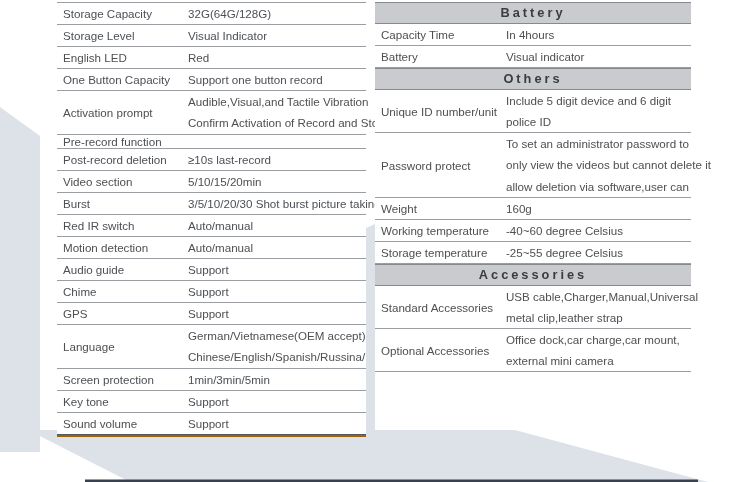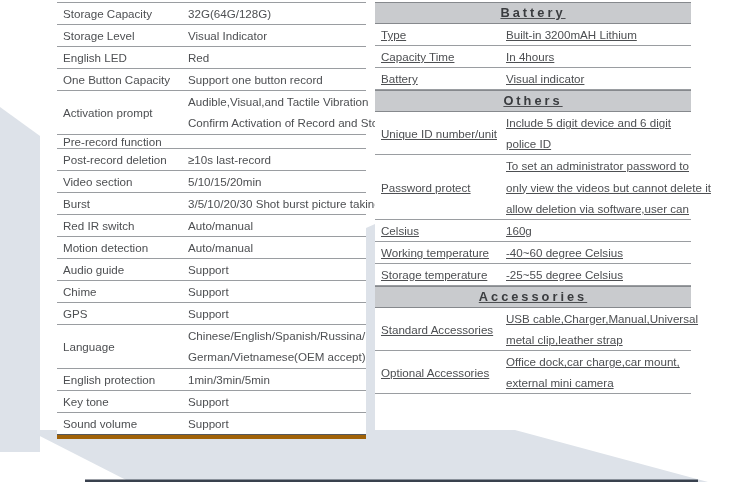--- a/index.html
+++ b/index.html
@@ -6,22 +6,22 @@
   body{
     width:729px;height:482px;position:relative;overflow:hidden;
     background:#ffffff;
     font-family:"Liberation Sans","DejaVu Sans",sans-serif;
   }
   .bg-svg{position:absolute;left:0;top:0;z-index:0;}
   .spec-table{
     position:absolute;top:2px;z-index:1;background:#ffffff;
     font-size:11.6px;color:#4d4f52;
   }
-  .spec-table.left{left:57px;width:309px;border-top:1px solid #9a9da1;border-bottom:4px solid #a16207;}
-  .spec-table.right{left:375px;width:316px;text-decoration:underline;}
+  .spec-table.left{left:57px;width:309px;border-top:1px solid #9a9da1;border-bottom:2px solid #a16207;}
+  .spec-table.right{left:375px;width:316px;}
   .row{display:flex;border-bottom:1px solid #9a9da1;background:#ffffff;}
   .spec-table.left .row:last-child{border-bottom:1px solid #54585e;}
   .lbl{width:119px;padding-left:6px;display:flex;align-items:center;line-height:13px;flex-shrink:0;}
   .val{flex:1;padding-left:6px;}
   .val .line{line-height:21.1px;white-space:nowrap;}
   .hdr{
     height:20px;line-height:20px;background:#c9cbce;
     border-top:1px solid #86898d;border-bottom:1px solid #86898d;
     text-align:center;font-weight:bold;letter-spacing:3px;
     font-size:12.8px;color:#3a3c3f;
@@ -146,27 +146,27 @@
       </div>
       <div class="val">
         <div class="line">Support</div>
       </div>
     </div>
     <div class="row">
       <div class="lbl">
         <span>Language</span>
       </div>
       <div class="val">
+        <div class="line">German/Vietnamese(OEM accept)</div>
         <div class="line">Chinese/English/Spanish/Russina/</div>
-        <div class="line">German/Vietnamese(OEM accept)</div>
-      </div>
-    </div>
-    <div class="row">
-      <div class="lbl">
-        <span>English protection</span>
+      </div>
+    </div>
+    <div class="row">
+      <div class="lbl">
+        <span>Screen protection</span>
       </div>
       <div class="val">
         <div class="line">1min/3min/5min</div>
       </div>
     </div>
     <div class="row">
       <div class="lbl">
         <span>Key tone</span>
       </div>
       <div class="val">
@@ -178,28 +178,20 @@
         <span>Sound volume</span>
       </div>
       <div class="val">
         <div class="line">Support</div>
       </div>
     </div>
   </div>
 
 <div class="spec-table right" id="right-table">
     <div class="hdr">Battery</div>
-    <div class="row">
-      <div class="lbl">
-        <span>Type</span>
-      </div>
-      <div class="val">
-        <div class="line">Built-in 3200mAH Lithium</div>
-      </div>
-    </div>
     <div class="row">
       <div class="lbl">
         <span>Capacity Time</span>
       </div>
       <div class="val">
         <div class="line">In 4hours</div>
       </div>
     </div>
     <div class="row">
       <div class="lbl">
@@ -224,21 +216,21 @@
         <span>Password protect</span>
       </div>
       <div class="val">
         <div class="line">To set an administrator password to</div>
         <div class="line">only view the videos but cannot delete it</div>
         <div class="line">allow deletion via software,user can</div>
       </div>
     </div>
     <div class="row">
       <div class="lbl">
-        <span>Celsius</span>
+        <span>Weight</span>
       </div>
       <div class="val">
         <div class="line">160g</div>
       </div>
     </div>
     <div class="row">
       <div class="lbl">
         <span>Working temperature</span>
       </div>
       <div class="val">

